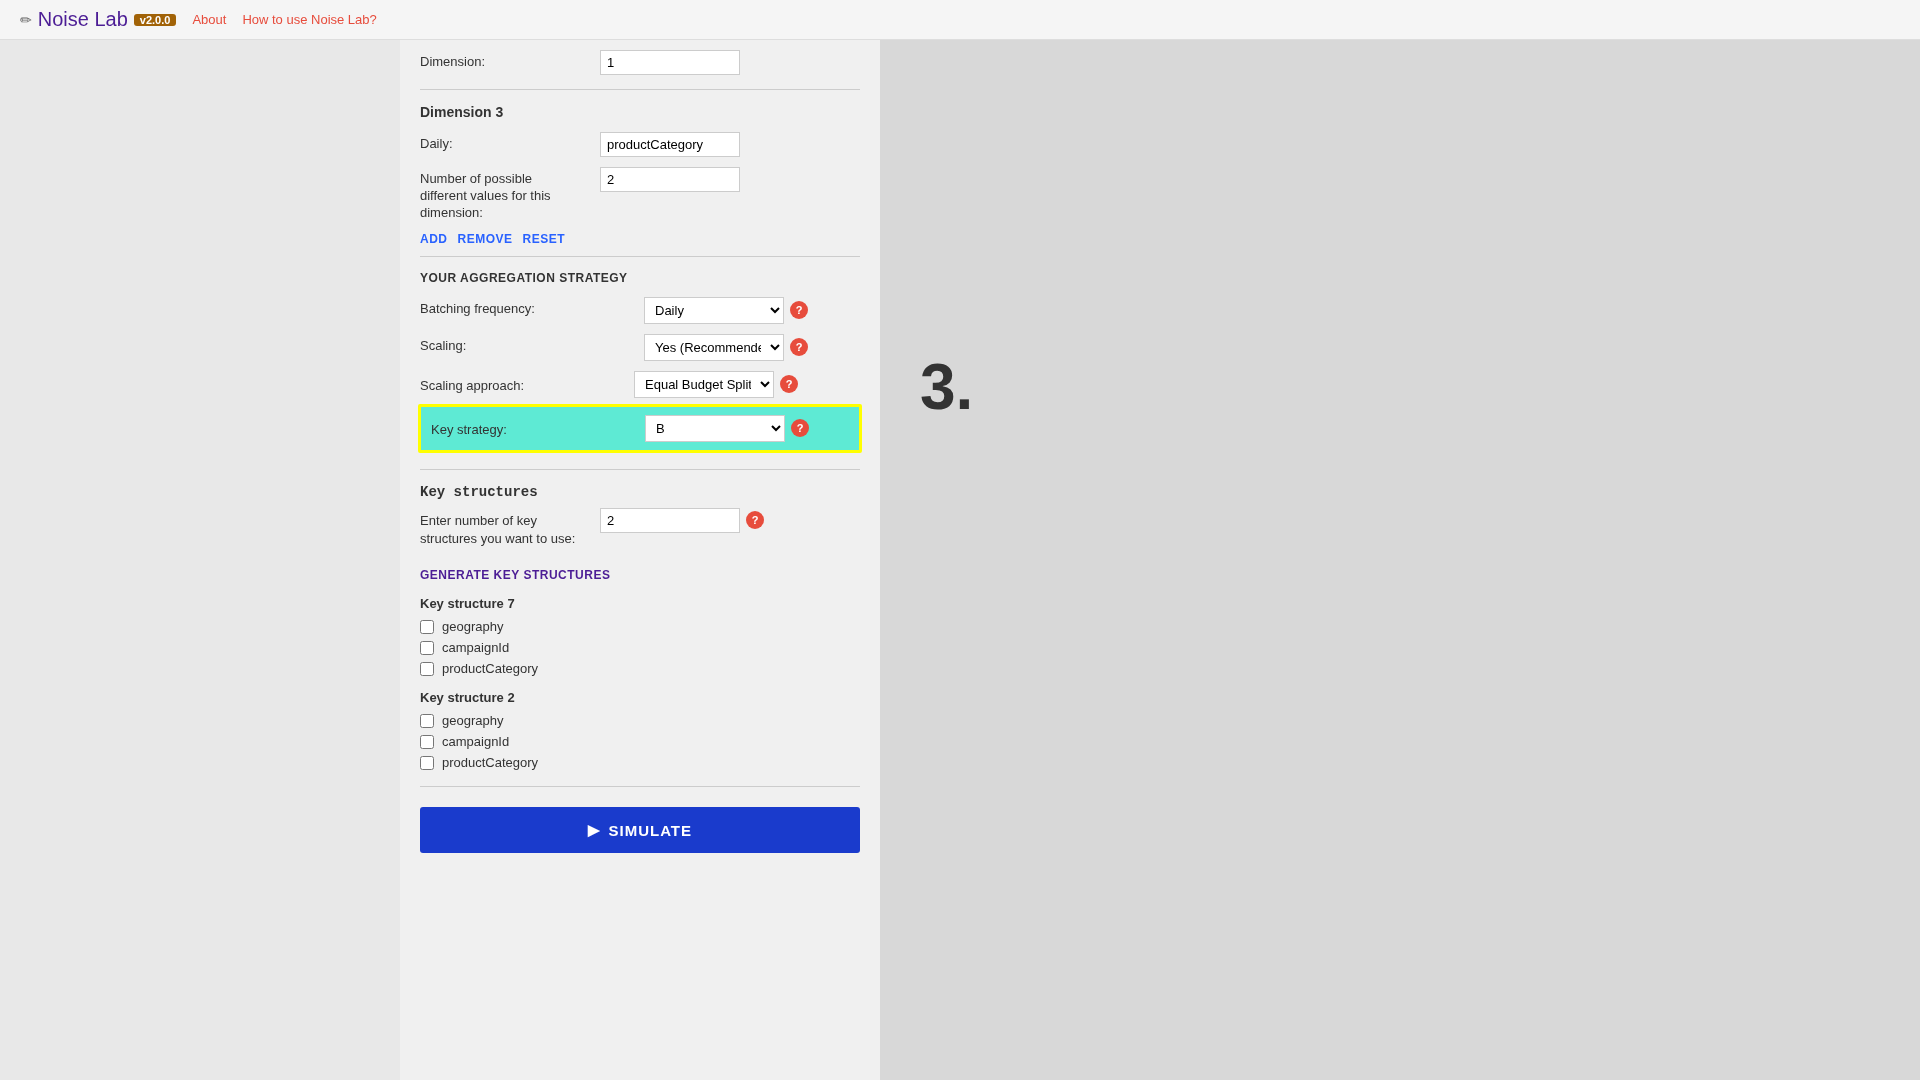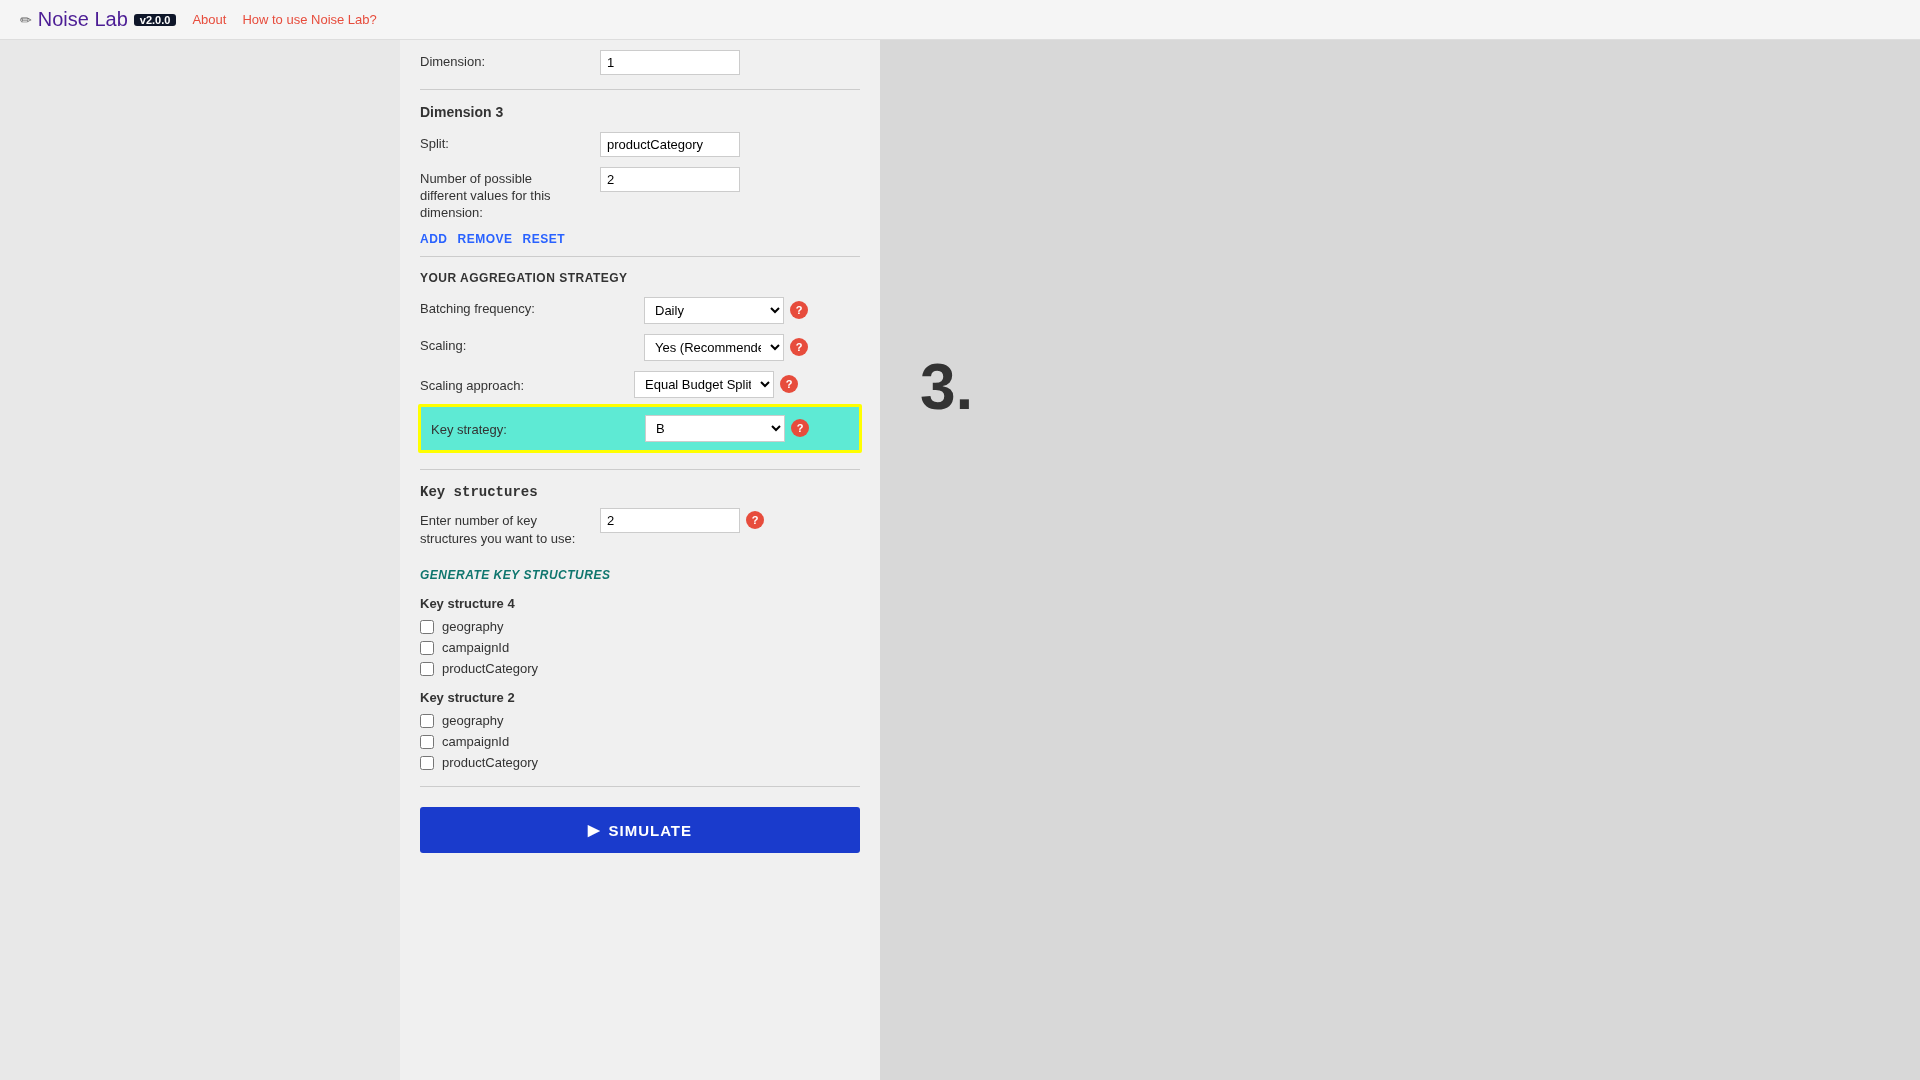--- a/index.html
+++ b/index.html
@@ -35,21 +35,21 @@
     .topbar-logo-icon {
       color: #666;
       font-size: 14px;
     }
     .topbar-logo-text {
       font-size: 20px;
       color: #4c1d95;
       font-weight: 400;
     }
     .topbar-version {
-      background: #0f172a;
+      background: #a16207;
       color: #fff;
       font-size: 11px;
       padding: 0 6px;
       border-radius: 3px;
       font-weight: bold;
     }
     .topbar-link {
       font-size: 13px;
       color: #e74c3c;
       text-decoration: none;
@@ -240,29 +240,28 @@
 
     .key-structures-desc {
       font-size: 13px;
       color: #333;
       line-height: 1.4;
       margin-bottom: 10px;
     }
 
     .generate-link {
       font-size: 12px;
-      color: #0f766e;
+      color: #4c1d95;
       text-decoration: none;
       font-weight: 600;
       cursor: pointer;
       letter-spacing: 0.5px;
       display: block;
       margin-top: 6px;
       margin-bottom: 10px;
-      font-style: italic;
     }
 
     
     .key-structure-block {
       margin-top: 14px;
     }
 
     .key-structure-title {
       font-size: 13px;
       font-weight: bold;
@@ -362,21 +361,21 @@
         <div class="field-row">
           <span class="field-label">Dimension:</span>
           <input class="field-input" type="text" value="1" style="">
         </div>
       </div>
 
       <div class="section-block">
         <div class="section-title">Dimension 3</div>
 
         <div class="field-row">
-          <span class="field-label">Split:</span>
+          <span class="field-label">Daily:</span>
           <input class="field-input" type="text" value="productCategory" style="">
         </div>
 
         <div class="field-row">
           <span class="field-label">Number of possible different values for this dimension:</span>
           <input class="field-input" type="text" value="2" style="">
         </div>
 
         <div class="action-links">
           <a class="action-link">ADD</a>
@@ -443,21 +442,21 @@
           <span class="field-label key-structures-desc">Enter number of key structures you want to use:</span>
           <div class="input-with-icon">
             <input class="field-input" type="text" value="2" style="">
             <span class="help-icon">?</span>
           </div>
         </div>
 
         <a class="generate-link">GENERATE KEY STRUCTURES</a>
 
         <div class="key-structure-block">
-          <div class="key-structure-title">Key structure 4</div>
+          <div class="key-structure-title">Key structure 7</div>
 
           <div class="checkbox-item">
             <input type="checkbox" style="">
             <span class="checkbox-label">geography</span>
           </div>
           <div class="checkbox-item">
             <input type="checkbox" style="">
             <span class="checkbox-label">campaignId</span>
           </div>
           <div class="checkbox-item">

